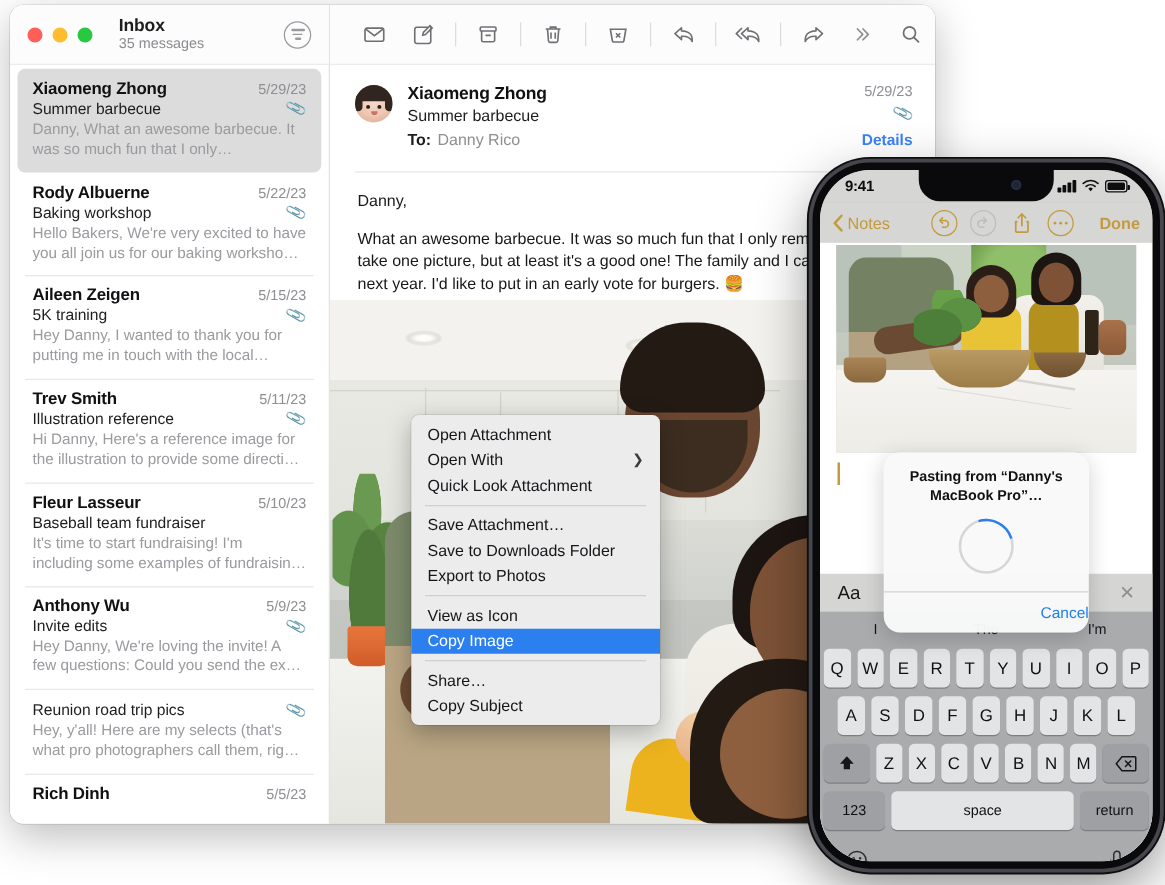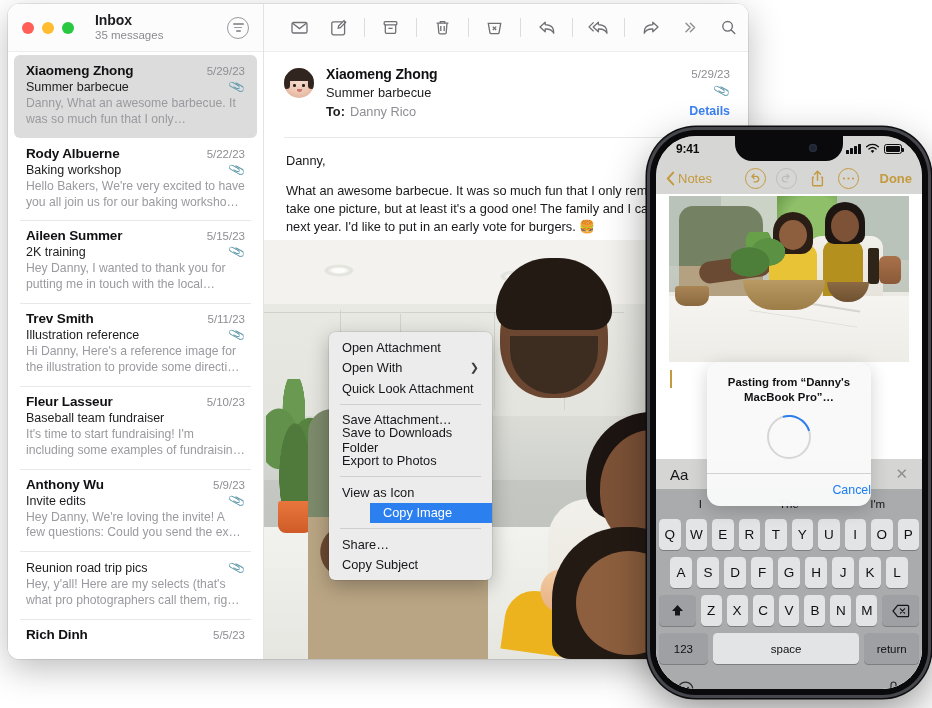--- a/index.html
+++ b/index.html
@@ -174,31 +174,31 @@
     background:#241a14; border-radius: 72px 72px 18px 18px; }
   .kid-face { position:absolute; right: 66px; bottom: 4px; width: 106px; height: 104px;
     background:#8d5f3e; border-radius: 50%; }
   .kid-shirt { position:absolute; right: 96px; bottom: 0; width: 148px; height: 62px;
     background:#ecb31f; border-radius: 30px 20px 0 0; transform: rotate(8deg); }
   .kid-collar { position:absolute; right: 130px; bottom: 42px; width: 78px; height: 44px;
     background: linear-gradient(#f2cfa7,#e8b184); border-radius: 40px; transform: rotate(14deg); }
 
   
   .ctx-menu {
-    position: absolute; left: 321px; top: 328px; width: 163px;
+    position: absolute; left: 321px; top: 328px; width: 199px;
     background: #ececec; border-radius: 6px; padding: 5px 0;
     box-shadow: 0 0 0 0.5px rgba(0,0,0,0.14), 0 6px 20px rgba(0,0,0,0.28);
     z-index: 40;
   }
   .ctx-item {
     height: 20.5px; display: flex; align-items: center;
     padding: 0 13px; font-size: 12.8px; color: #16161a;
     justify-content: space-between; position: relative;
   }
-  .ctx-item.highlight { background: #2b7fef; color: #ffffff; margin-left: 41px; }
+  .ctx-item.highlight { background: #2b7fef; color: #ffffff; }
   .ctx-sep { height: 1px; background: #cfcfcf; margin: 5px 11px; }
   .ctx-arrow { font-size: 11px; color: #3a3a3e; }
 
   
   .iphone {
     position: absolute; left: 650px; top: 130px; width: 278px; height: 565px;
     border-radius: 46px; background: #0a0a0c;
     box-shadow: 0 0 0 3px #45474d, 0 0 0 4.5px #0e0e10, 0 16px 44px rgba(0,0,0,0.45);
     z-index: 60; overflow: hidden;
   }
@@ -393,25 +393,25 @@
               <div class="msg-date">5/22/23</div>
             </div>
             <div class="msg-subject-line">
               <div class="msg-subject">Baking workshop</div>
               <div class="clip">📎</div>
             </div>
             <div class="msg-preview">Hello Bakers, We're very excited to have you all join us for our baking workshop this Saturday.…</div>
           </div>
           <div class="msg-row">
             <div class="msg-top">
-              <div class="msg-sender">Aileen Summer</div>
+              <div class="msg-sender">Aileen Zeigen</div>
               <div class="msg-date">5/15/23</div>
             </div>
             <div class="msg-subject-line">
-              <div class="msg-subject">2K training</div>
+              <div class="msg-subject">5K training</div>
               <div class="clip">📎</div>
             </div>
             <div class="msg-preview">Hey Danny, I wanted to thank you for putting me in touch with the local running club. As you ca…</div>
           </div>
           <div class="msg-row">
             <div class="msg-top">
               <div class="msg-sender">Trev Smith</div>
               <div class="msg-date">5/11/23</div>
             </div>
             <div class="msg-subject-line">

